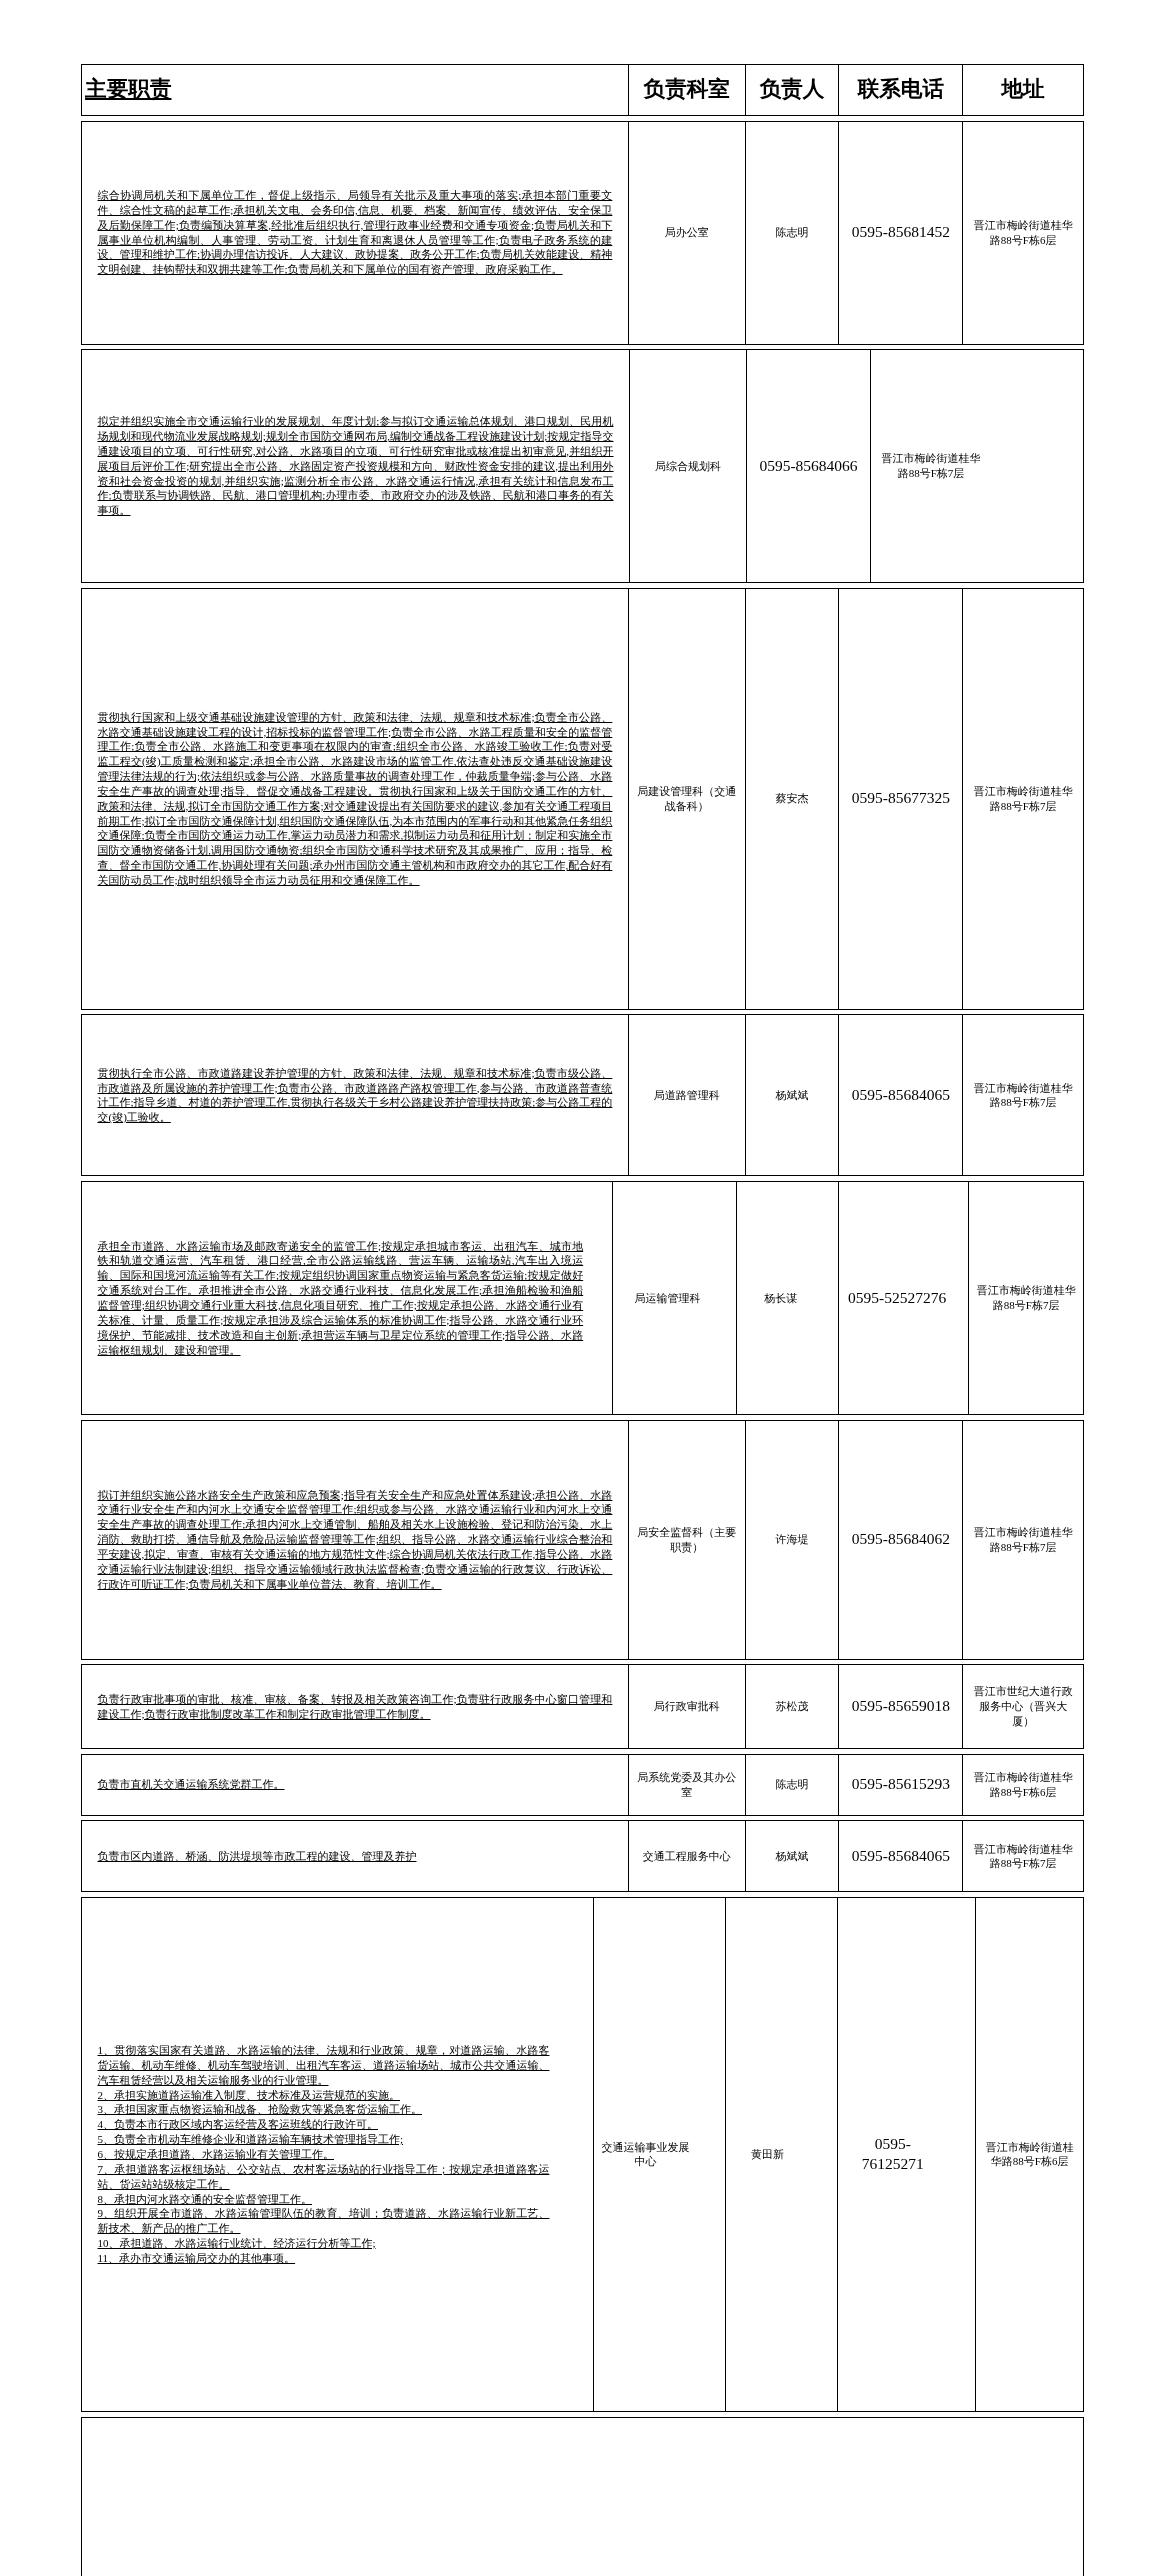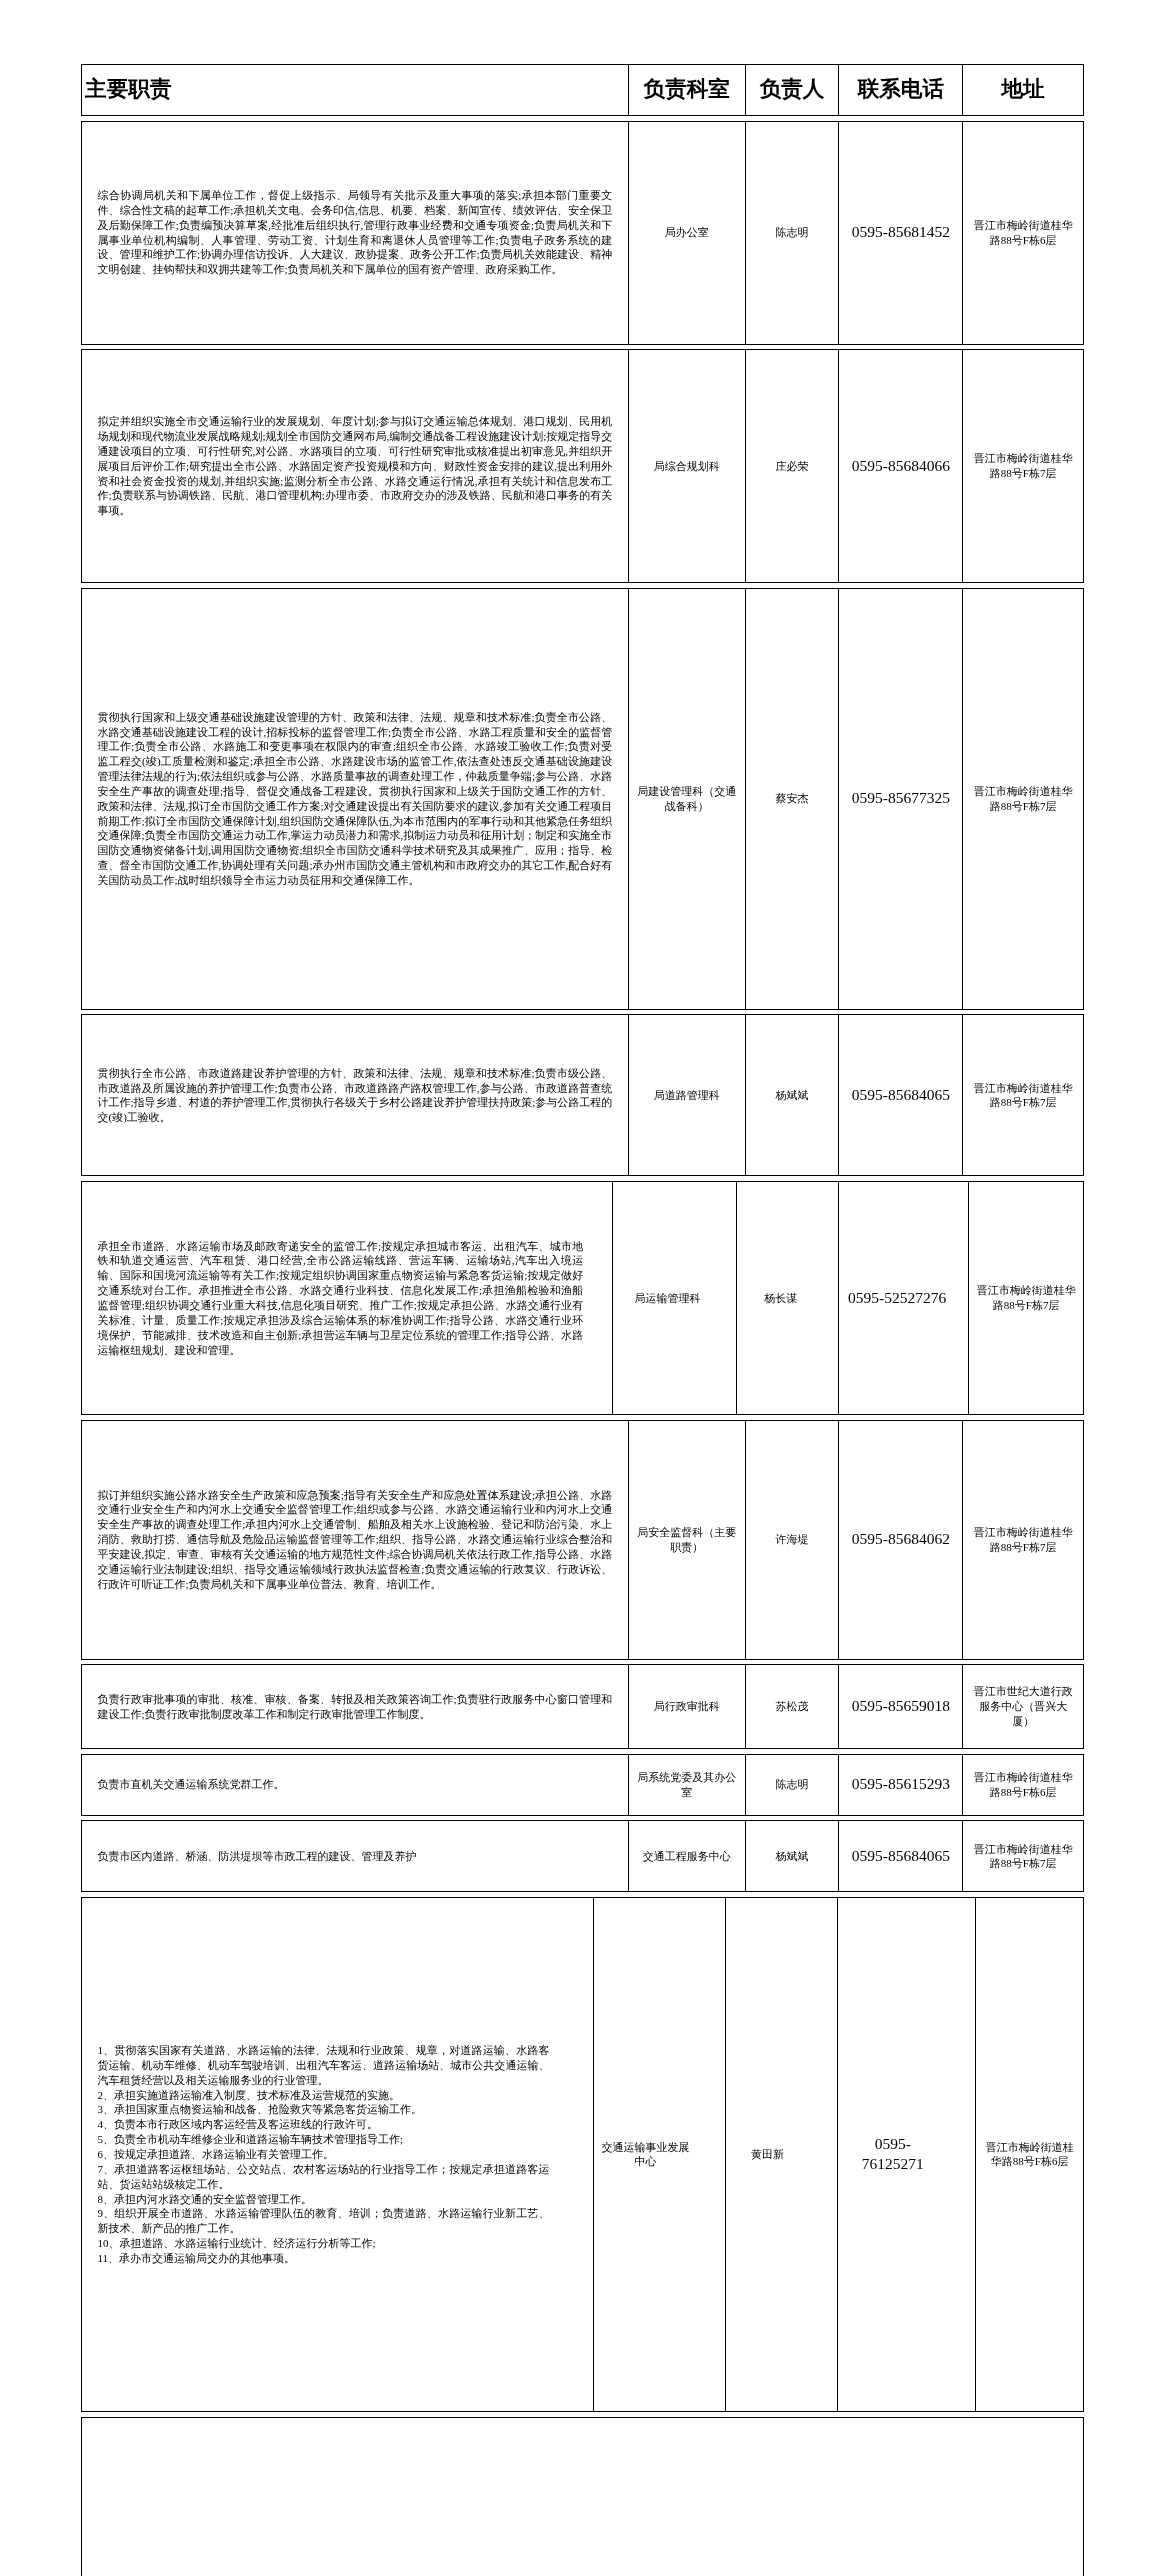--- a/index.html
+++ b/index.html
@@ -33,21 +33,21 @@
     box-sizing: border-box;
     border-left: 1px solid #000000;
     display: flex;
     align-items: center;
     justify-content: center;
     text-align: center;
     font-size: 11px;
     line-height: 1.35;
     padding: 6.2px 6.2px;
   }
-  .cell:first-child { border-left: none; }
+  .cell:first-child { border-left: none; text-decoration: underline; }
   .c-duty   { width: 547px; justify-content: flex-start; padding: 13.4px 15.5px; }
   .c-dept   { width: 117px; }
   .c-person { width: 94px; }
   .c-phone  { width: 124px; font-size: 15.5px; }
   .c-addr   { width: 121px; }
   .duty-text {
     width: 100%;
     text-align: justify;
     white-space: pre-line;
     word-break: break-all;
@@ -118,23 +118,20 @@
     </div>
   </div>
 
   <div class="block row">
     <div class="cell c-duty">
       <div class="duty-text">拟定并组织实施全市交通运输行业的发展规划、年度计划;参与拟订交通运输总体规划、港口规划、民用机场规划和现代物流业发展战略规划;规划全市国防交通网布局,编制交通战备工程设施建设计划;按规定指导交通建设项目的立项、可行性研究,对公路、水路项目的立项、可行性研究审批或核准提出初审意见,并组织开展项目后评价工作;研究提出全市公路、水路固定资产投资规模和方向、财政性资金安排的建议,提出利用外资和社会资金投资的规划,并组织实施;监测分析全市公路、水路交通运行情况,承担有关统计和信息发布工作;负责联系与协调铁路、民航、港口管理机构;办理市委、市政府交办的涉及铁路、民航和港口事务的有关事项。</div>
     </div>
     <div class="cell c-dept">
       <div class="dept-text">局综合规划科</div>
     </div>
-    <div class="cell c-person">
-      <div class="person-text">庄必荣</div>
-    </div>
     <div class="cell c-phone">
       <div class="phone-text">0595-85684066</div>
     </div>
     <div class="cell c-addr">
       <div class="addr-text">晋江市梅岭街道桂华路88号F栋7层</div>
     </div>
   </div>
 
   <div class="block row">
     <div class="cell c-duty">

